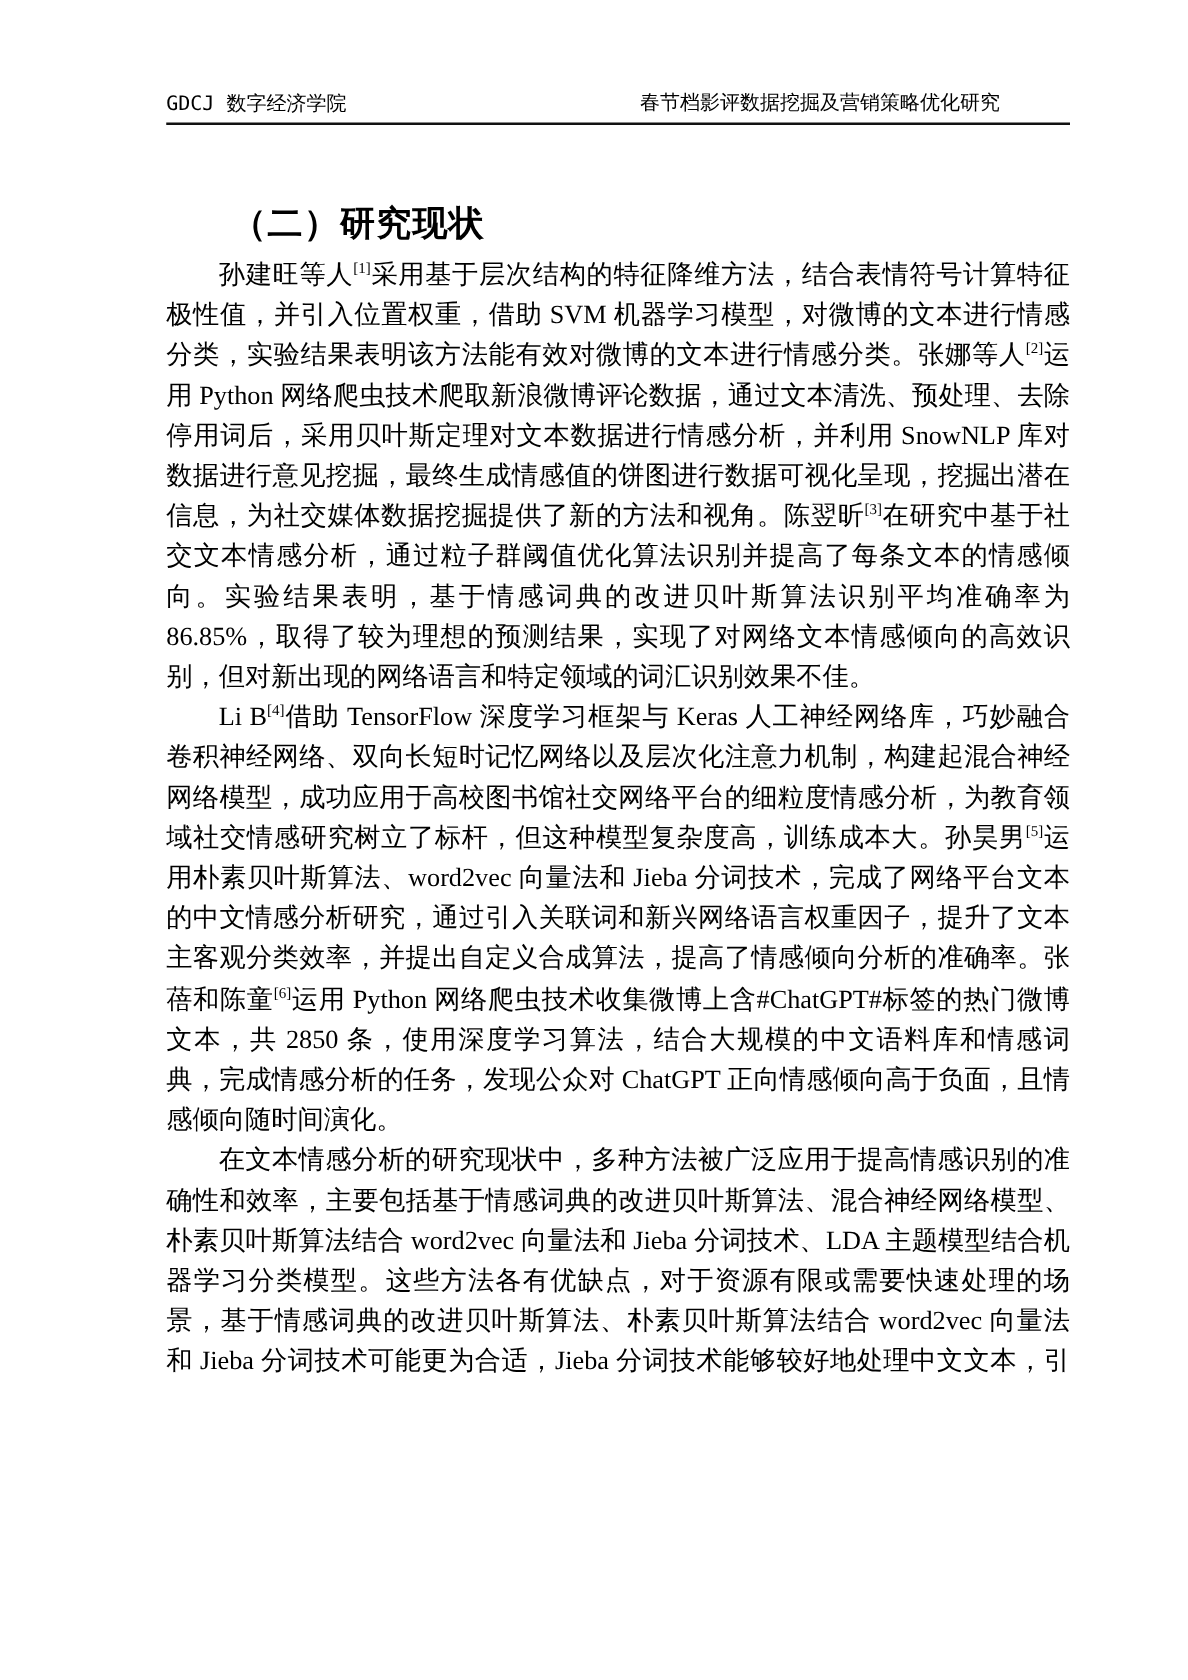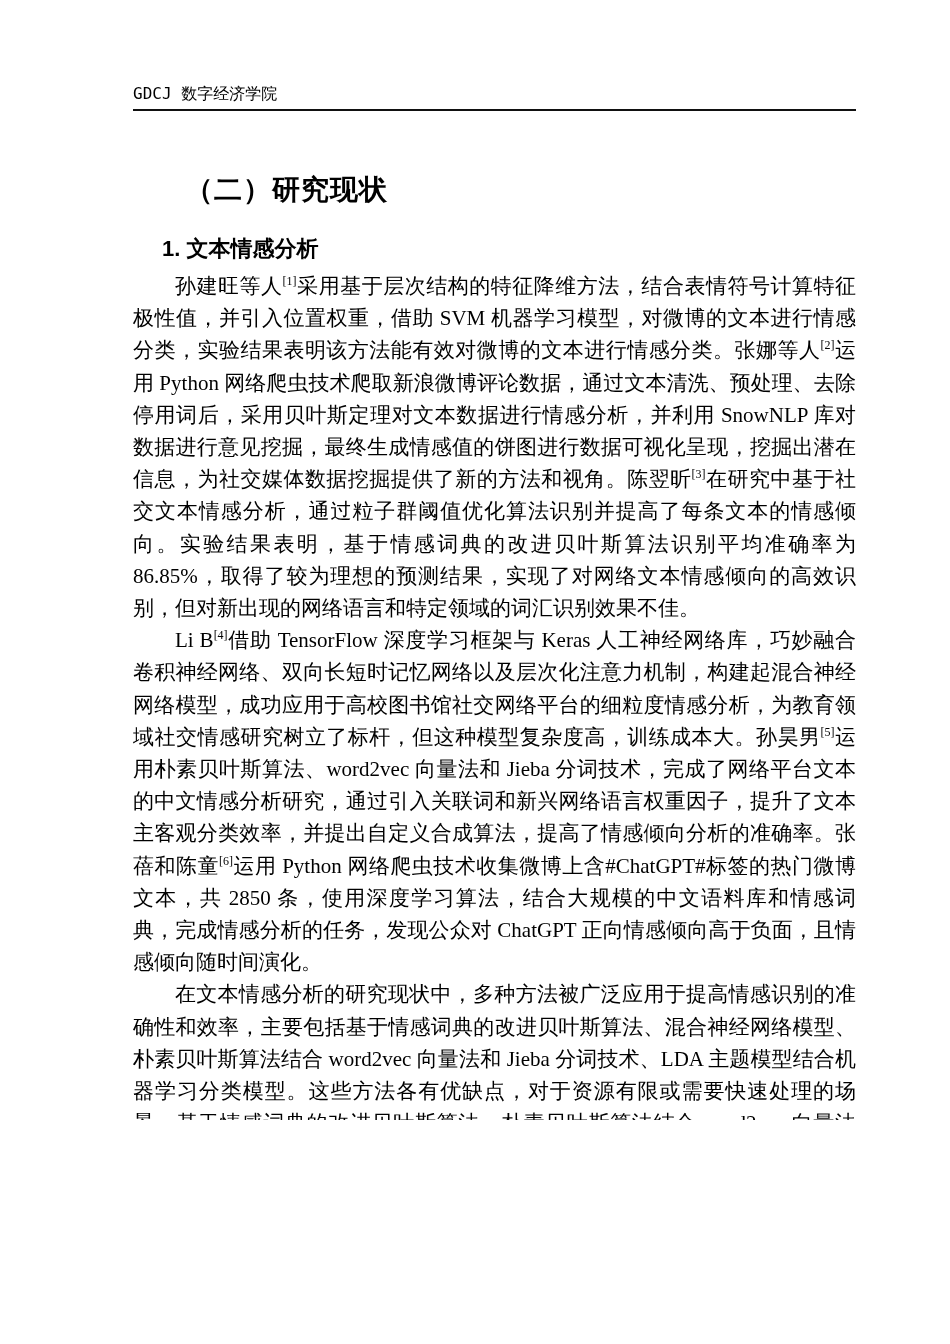--- a/index.html
+++ b/index.html
@@ -2,21 +2,21 @@
 <html><head>
 <meta charset="utf-8">
 <style>
   * { margin: 0; padding: 0; box-sizing: border-box; }
   html, body { background: #ffffff; }
 
   .page {
     position: relative;
     width: 950px;
     height: 1109px;
-    margin: 11px auto;
+    margin: 0 auto;
     background: #ffffff;
     color: #000000;
     overflow: hidden;
     font-family: "Liberation Serif", "DejaVu Serif", serif;
     border-radius: 11px;
   }
 
   .header {
     position: absolute;
     top: 72px;
@@ -88,26 +88,26 @@
     letter-spacing: 2px;
   }
 </style>
 </head>
 <body>
 
 <div class="page">
 
   <div class="header">
     <span class="header-left">GDCJ 数字经济学院</span>
+    <span class="header-right">春节档影评数据挖掘及营销策略优化研究</span>
   </div>
 
   <div class="content">
     <h1 class="section-title">（二）研究现状</h1>
 
-    <h2 class="subsection-title">1. 文本情感分析</h2>
 
     <div class="body-text">
         <p class="body-paragraph">孙建旺等人<sup>[1]</sup>采用基于层次结构的特征降维方法，结合表情符号计算特征极性值，并引入位置权重，借助 SVM 机器学习模型，对微博的文本进行情感分类，实验结果表明该方法能有效对微博的文本进行情感分类。张娜等人<sup>[2]</sup>运用 Python 网络爬虫技术爬取新浪微博评论数据，通过文本清洗、预处理、去除停用词后，采用贝叶斯定理对文本数据进行情感分析，并利用 SnowNLP 库对数据进行意见挖掘，最终生成情感值的饼图进行数据可视化呈现，挖掘出潜在信息，为社交媒体数据挖掘提供了新的方法和视角。陈翌昕<sup>[3]</sup>在研究中基于社交文本情感分析，通过粒子群阈值优化算法识别并提高了每条文本的情感倾向。实验结果表明，基于情感词典的改进贝叶斯算法识别平均准确率为 86.85%，取得了较为理想的预测结果，实现了对网络文本情感倾向的高效识别，但对新出现的网络语言和特定领域的词汇识别效果不佳。</p>
         <p class="body-paragraph">Li B<sup>[4]</sup>借助 TensorFlow 深度学习框架与 Keras 人工神经网络库，巧妙融合卷积神经网络、双向长短时记忆网络以及层次化注意力机制，构建起混合神经网络模型，成功应用于高校图书馆社交网络平台的细粒度情感分析，为教育领域社交情感研究树立了标杆，但这种模型复杂度高，训练成本大。孙昊男<sup>[5]</sup>运用朴素贝叶斯算法、word2vec 向量法和 Jieba 分词技术，完成了网络平台文本的中文情感分析研究，通过引入关联词和新兴网络语言权重因子，提升了文本主客观分类效率，并提出自定义合成算法，提高了情感倾向分析的准确率。张蓓和陈童<sup>[6]</sup>运用 Python 网络爬虫技术收集微博上含#ChatGPT#标签的热门微博文本，共 2850 条，使用深度学习算法，结合大规模的中文语料库和情感词典，完成情感分析的任务，发现公众对 ChatGPT 正向情感倾向高于负面，且情感倾向随时间演化。</p>
         <p class="body-paragraph">在文本情感分析的研究现状中，多种方法被广泛应用于提高情感识别的准确性和效率，主要包括基于情感词典的改进贝叶斯算法、混合神经网络模型、朴素贝叶斯算法结合 word2vec 向量法和 Jieba 分词技术、LDA 主题模型结合机器学习分类模型。这些方法各有优缺点，对于资源有限或需要快速处理的场景，基于情感词典的改进贝叶斯算法、朴素贝叶斯算法结合 word2vec 向量法和 Jieba 分词技术可能更为合适，Jieba 分词技术能够较好地处理中文文本，引入关联词和新兴网络语言权重因子，提升了文本主客观分类效率。LDA 主题模型结合机器学习分类模型适用于多维度的情感分析任务，能够提供更丰富的分析结果。</p>
       </div>
   </div>
 
   <div class="footer">
     <span>第 2 页</span>

